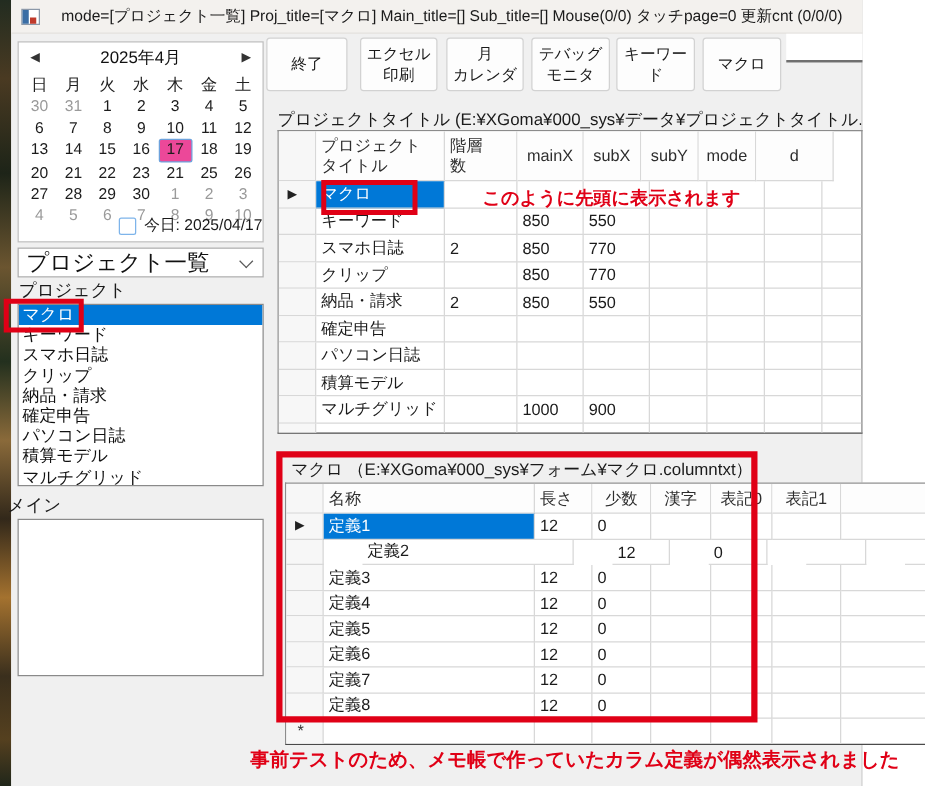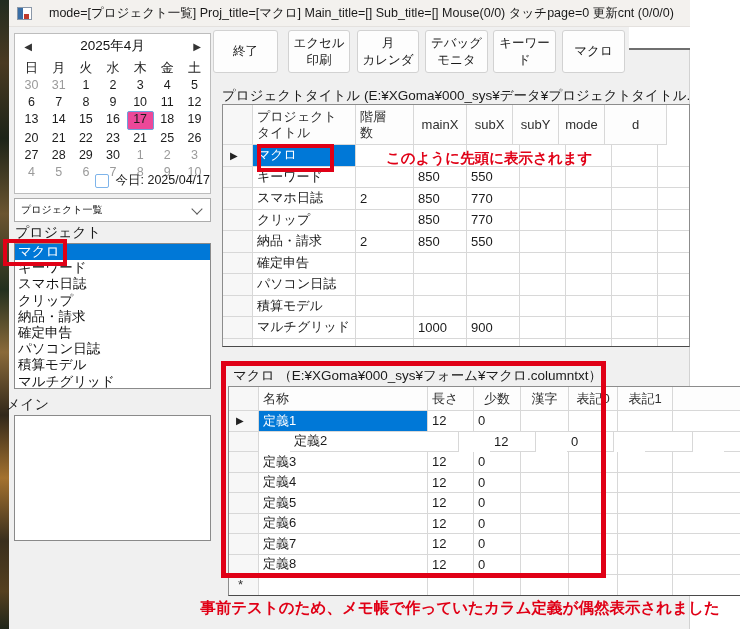--- a/index.html
+++ b/index.html
@@ -27,21 +27,21 @@
   .dow{height:18px;text-align:center;font-size:13px;color:#222;}
   .day{height:17px;text-align:center;font-size:12.5px;color:#1c1c1c;line-height:17px;}
   .day.muted{color:#9a9a9a;}
   .day.today{background:#ec4899;border:1px solid #6da2dc;border-radius:2px;line-height:15px;}
   #cal-footer{position:absolute;left:0;bottom:4px;width:100%;display:flex;justify-content:flex-end;align-items:center;gap:6px;}
   #today-checkbox{width:12px;height:12px;background:#fff;border:1px solid #7eb4ea;border-radius:2px;}
   #today-label{font-size:12.5px;color:#1a1a1a;}
 
   
   #combo{left:14px;top:198px;width:197px;height:24px;background:#fff;border:1px solid #acacac;display:flex;align-items:center;}
-  #combo-value{flex:1;padding-left:6px;font-size:10px;color:#111;}
+  #combo-value{flex:1;padding-left:6px;font-size:18px;color:#111;}
   #combo-chevron{width:10px;height:10px;margin-right:8px;position:relative;}
   #combo-chevron::before{content:"";position:absolute;left:1px;top:0;width:7px;height:7px;border-right:1.4px solid #5a5a5a;border-bottom:1.4px solid #5a5a5a;transform:rotate(45deg);}
   .panel-label{font-size:14px;color:#1a1a1a;}
   #project-label{left:15px;top:224px;}
   #main-label{left:6px;top:396px;}
   .listbox{background:#fff;border:1px solid #8a8a8a;overflow:hidden;}
   #project-listbox{left:14px;top:243px;width:197px;height:146px;}
   #main-listbox{left:14px;top:415px;width:197px;height:126px;}
   .li{height:16.2px;line-height:16.2px;padding-left:3px;font-size:13.5px;color:#111;white-space:nowrap;}
   .li.sel{background:var(--sel);color:#fff;}

